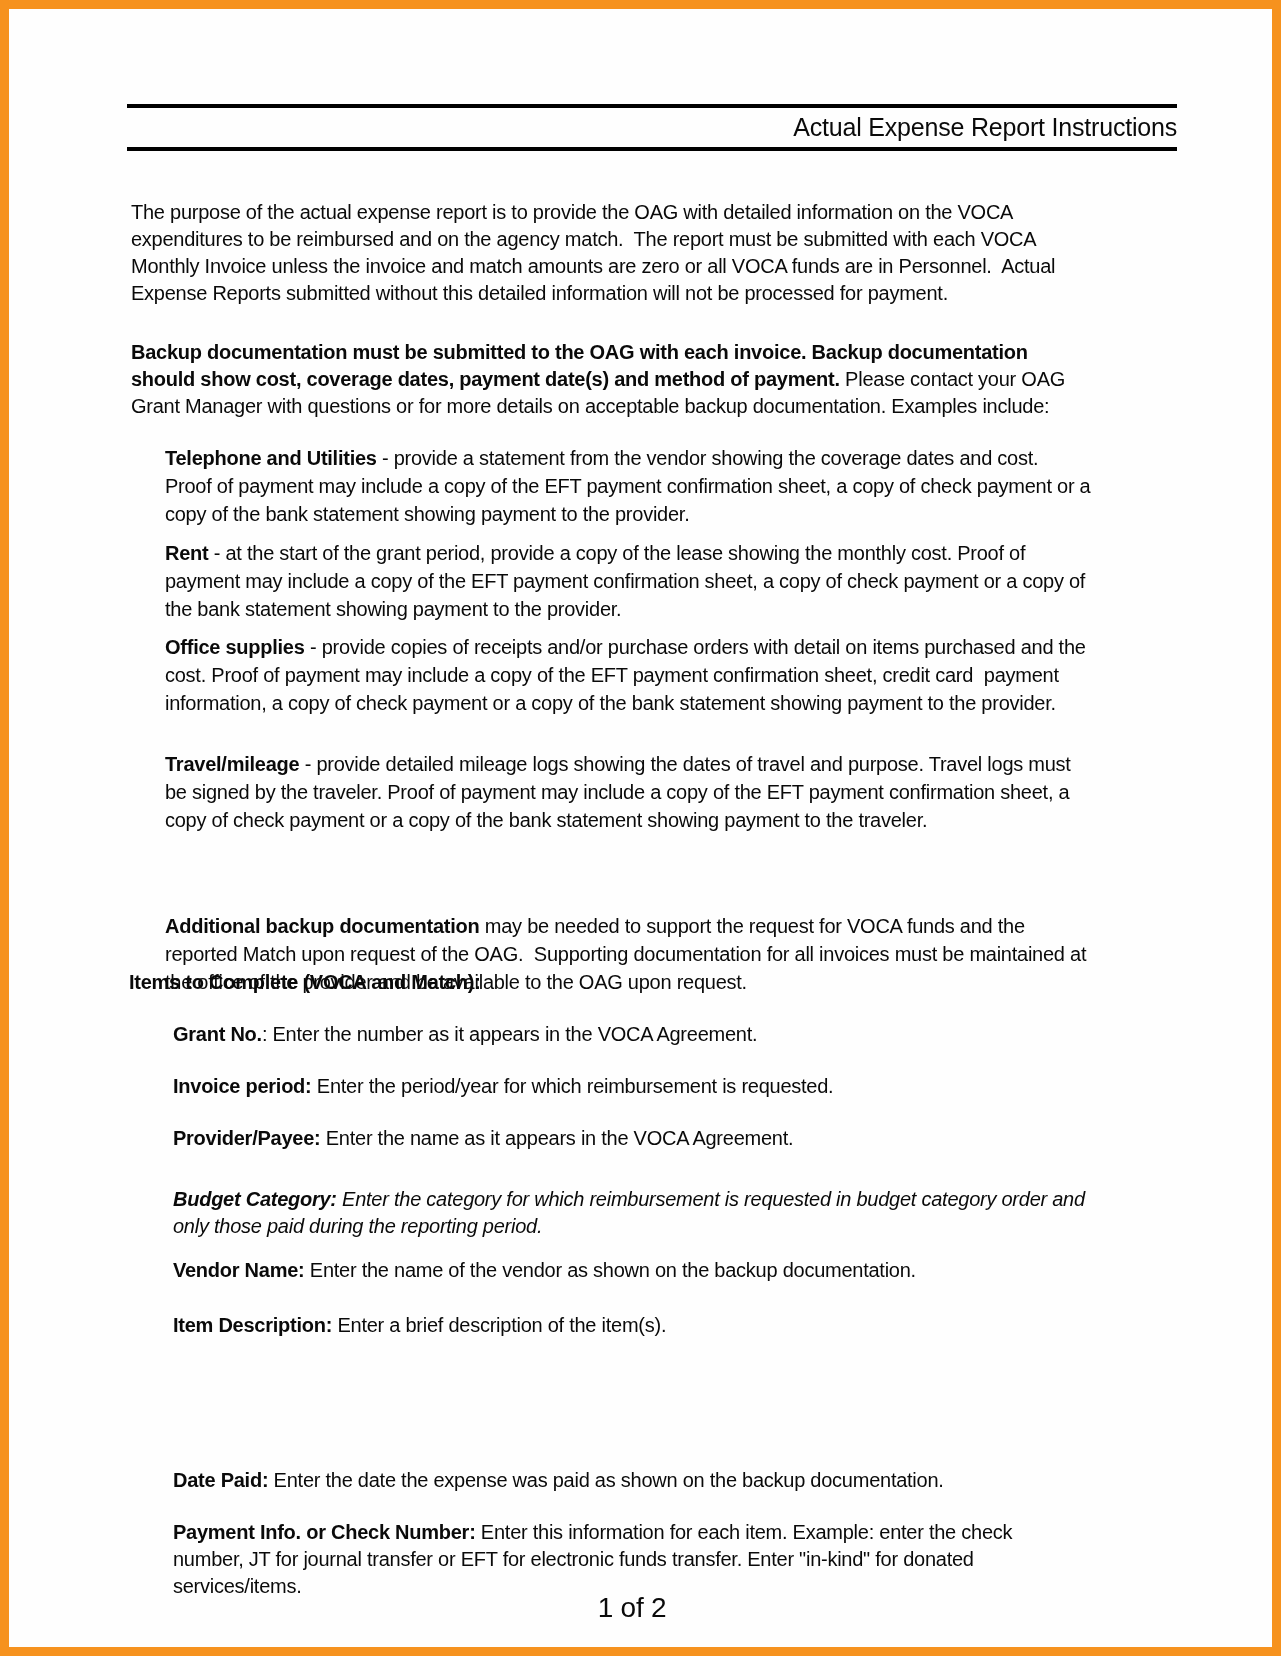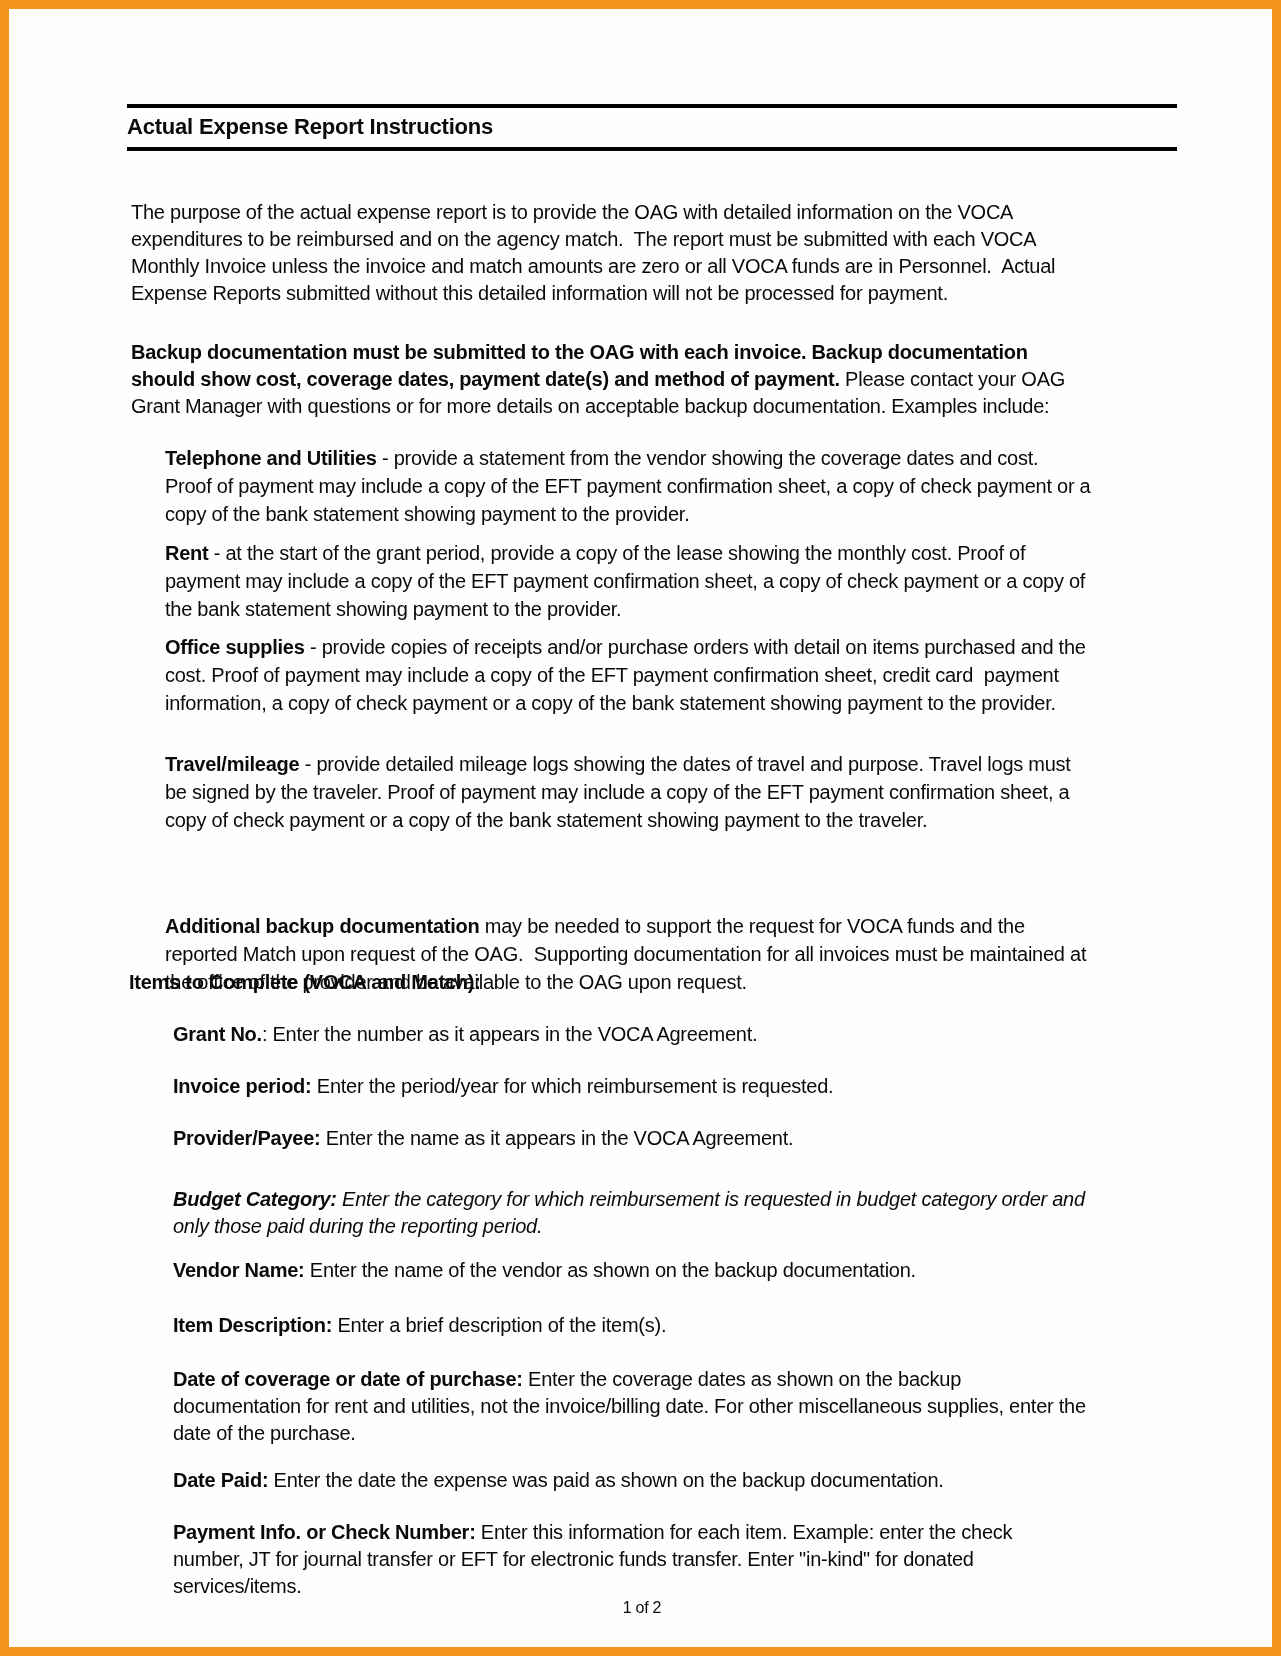--- a/index.html
+++ b/index.html
@@ -27,23 +27,23 @@
     width: 1050px;
     height: 4px;
     background: #000000;
   }
   .rule-top    { top: 95px;  }   
   .rule-bottom { top: 138px; }   
   .doc-title {
     left: 118px;
     top: 103px;
     width: 1050px;
-    text-align: left;
-    font-size: 22px;
-    font-weight: bold;
+    text-align: right;
+    font-size: 25px;
+    font-weight: normal;
     line-height: 30px;
     letter-spacing: -0.2px;
   }
   .para {
     font-size: 20px;
     letter-spacing: -0.25px;
     white-space: pre-wrap;
     line-height: 27px;
   }
   .b { font-weight: bold; }
@@ -68,25 +68,25 @@
   .item-0 { top: 1012px; }
   .item-1 { top: 1064px; }
   .item-2 { top: 1116px; }
   .item-3 { top: 1177px; font-style: italic; }
   .item-4 { top: 1248px; }
   .item-5 { top: 1303px; }
   .item-6 { top: 1357px; }
   .item-7 { top: 1458px; }
   .item-8 { top: 1510px; }
   .footer {
-    left: 118px;
+    left: 108px;
     top: 1585px;
     width: 1030px;
     text-align: center;
-    font-size: 16px;
+    font-size: 28px;
     letter-spacing: -0.25px;
     line-height: 27px;
   }
 </style>
 </head>
 <body>
 
 <div class="page">
 
   <div class="rule rule-top"></div>
@@ -130,23 +130,20 @@
 
   <p class="abs para item item-2"><span class="b">Provider/Payee:</span><span> Enter the name as it appears in the VOCA Agreement.</span></p>
 
   <p class="abs para item item-3"><span class="b">Budget Category:</span><span> Enter the category for which reimbursement is requested in budget category order and
 only those paid during the reporting period.</span></p>
 
   <p class="abs para item item-4"><span class="b">Vendor Name:</span><span> Enter the name of the vendor as shown on the backup documentation.</span></p>
 
   <p class="abs para item item-5"><span class="b">Item Description:</span><span> Enter a brief description of the item(s).</span></p>
 
-  <p class="abs para item item-6"><span class="b">Date of coverage or date of purchase:</span><span> Enter the coverage dates as shown on the backup
-documentation for rent and utilities, not the invoice/billing date. For other miscellaneous supplies, enter the
-date of the purchase.</span></p>
 
   <p class="abs para item item-7"><span class="b">Date Paid:</span><span> Enter the date the expense was paid as shown on the backup documentation.</span></p>
 
   <p class="abs para item item-8"><span class="b">Payment Info. or Check Number:</span><span> Enter this information for each item. Example: enter the check
 number, JT for journal transfer or EFT for electronic funds transfer. Enter "in-kind" for donated
 services/items.</span></p>
 
   <div class="abs footer">1 of 2</div>
 
 </div>

